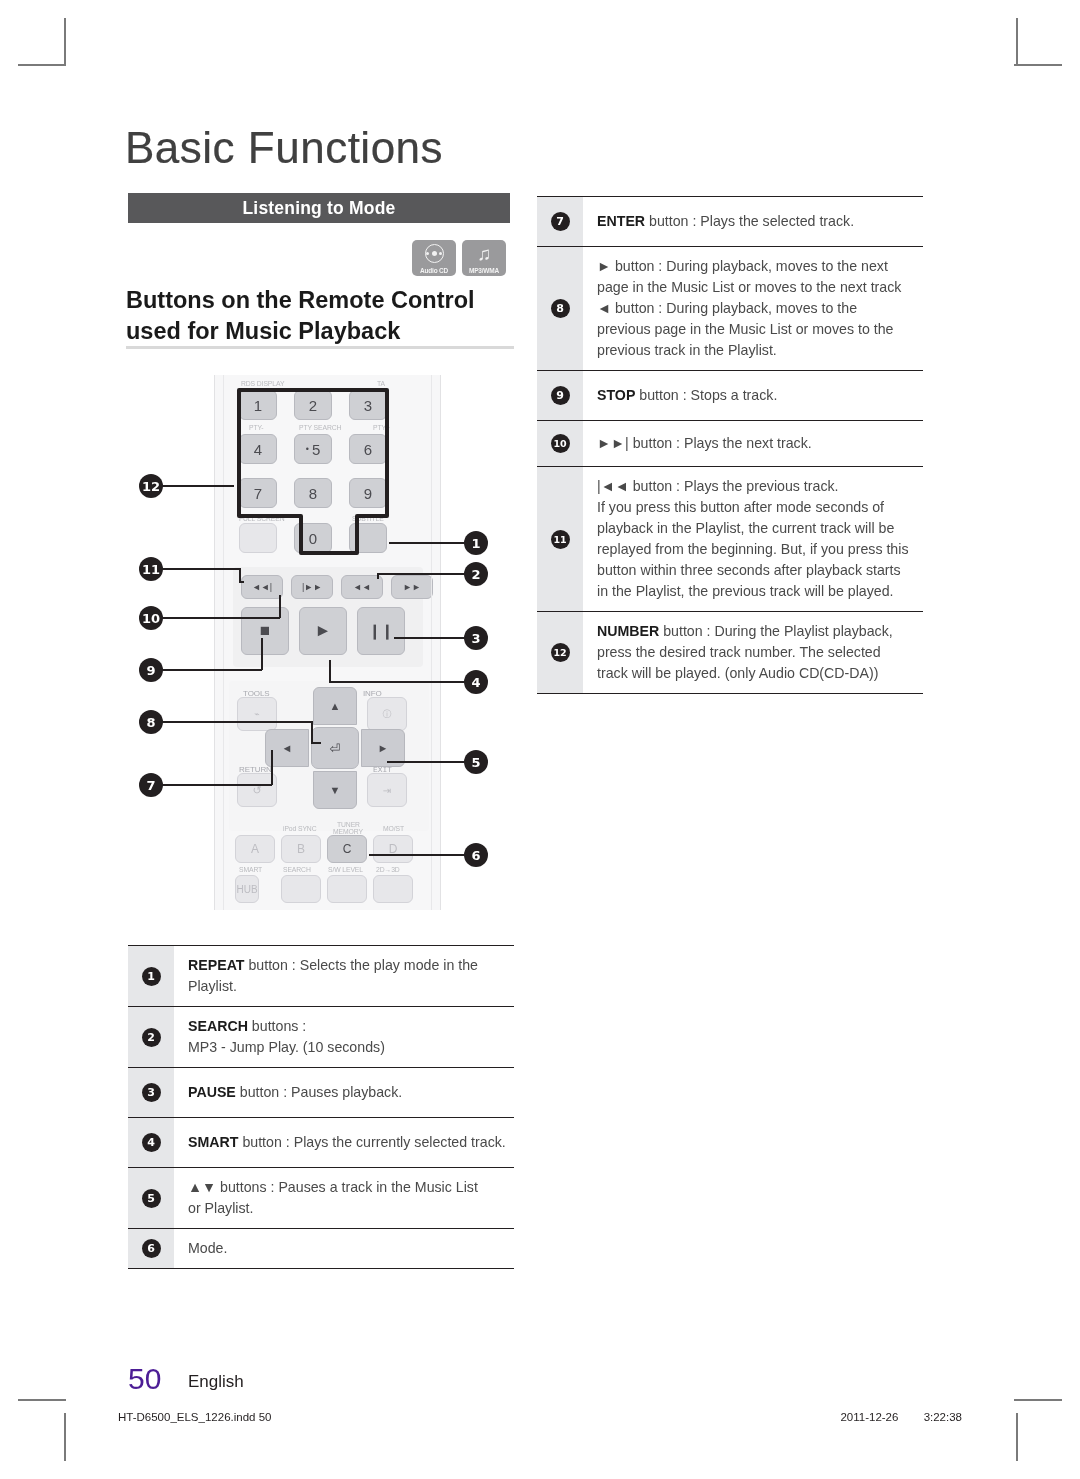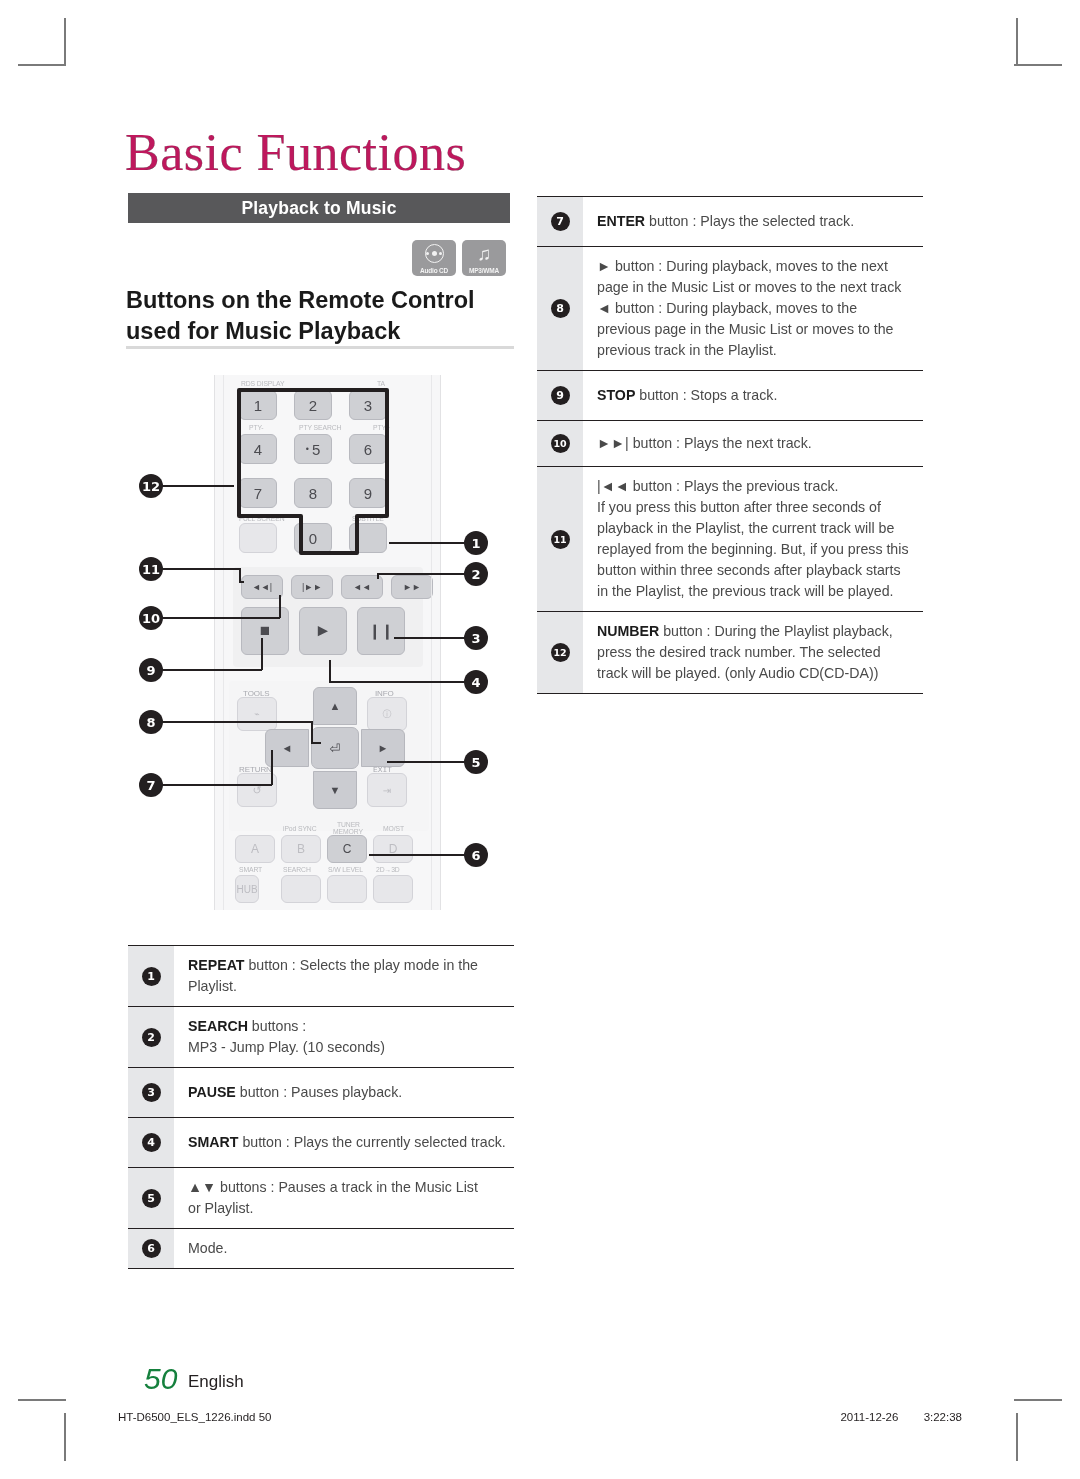--- a/index.html
+++ b/index.html
@@ -12,22 +12,22 @@
   .cm{position:absolute;background:#7a7a7a;}
   .cm.v{width:2px;height:48px;}
   .cm.h{height:2px;width:48px;}
 
   
   #page{position:absolute;left:0;top:0;width:1080px;height:1479px;}
 
   
   .chapter-title{
     position:absolute;left:125px;top:123px;
-    font-size:52px;letter-spacing:0.5px;color:#be185d;
-    font-weight:400;font-family:Liberation Serif, serif;
+    font-size:44px;letter-spacing:0.5px;color:#404040;
+    font-weight:400;font-family:Liberation Sans, sans-serif;
     -webkit-text-stroke:0.2px #3b3b3b;
   }
 
   
   .section-bar{
     position:absolute;left:128px;top:193px;width:382px;height:30px;
     background:#58585a;color:#fff;font-size:17.5px;font-weight:bold;
     display:flex;align-items:center;justify-content:center;
     letter-spacing:0.2px;
   }
@@ -94,21 +94,21 @@
   .tnum{width:46px;min-width:46px;background:#e6e7e9;display:flex;align-items:center;
         justify-content:center;border-right:0;}
   .tnum .bullet{width:19px;height:19px;border-radius:50%;background:#231f20;color:#fff;
         font-size:11px;font-weight:bold;display:flex;align-items:center;justify-content:center;
         font-family:"DejaVu Sans",sans-serif;}
   .tcell{flex:1;padding:9px 8px 9px 14px;font-size:14.2px;line-height:21px;color:#4a4a4a;}
   .tcell b{color:#1c1c1c;font-weight:bold;}
   .tcell .ln{display:block;}
 
   
-  .pagenum{position:absolute;left:144px;top:1362px;font-size:30px;color:#15803d;font-weight:400;font-style:italic;}
+  .pagenum{position:absolute;left:128px;top:1362px;font-size:30px;color:#4c1d95;font-weight:400;}
   .pagelang{position:absolute;left:188px;top:1372px;font-size:17px;color:#231f20;}
   .foot-left{position:absolute;left:118px;top:1411px;font-size:11.5px;color:#231f20;}
   .foot-right{position:absolute;right:118px;top:1411px;font-size:11.5px;color:#231f20;}
   .foot-right span{margin-left:22px;}
 </style>
 </head>
 <body>
 
 <div id="page">
 
@@ -117,21 +117,21 @@
   <div class="cm v" style="left:1016px;top:18px;"></div>
   <div class="cm h" style="left:1014px;top:64px;"></div>
   <div class="cm v" style="left:64px;top:1413px;"></div>
   <div class="cm h" style="left:18px;top:1399px;"></div>
   <div class="cm v" style="left:1016px;top:1413px;"></div>
   <div class="cm h" style="left:1014px;top:1399px;"></div>
 
   <div class="chapter-title">Basic Functions</div>
 
   <div class="section-bar">
-    <span>Playback to Music</span>
+    <span>Listening to Mode</span>
   </div>
 
   <div class="badges">
     <div class="badge">
       <div class="bglyph">
         <div class="disc">
             <span class="wl l"></span>
             <span class="wl r"></span>
           </div>
       </div>
@@ -200,21 +200,21 @@
         <span>►</span>
       </div>
       <div class="rbtn" style="left:142px;top:232px;width:48px;height:48px;font-size:15px;">
         <span>❙❙</span>
       </div>
 
       <div class="panel" style="left:14px;top:306px;width:200px;height:150px;background:#f5f5f6;"></div>
 
       <div class="rlabel dk" style="left:28px;top:314px;font-size:8px;">TOOLS</div>
       <div class="rbtn light" style="left:22px;top:322px;width:40px;height:34px;font-size:9px;">⌁</div>
-      <div class="rlabel dk" style="left:160px;top:314px;font-size:8px;">INFO</div>
+      <div class="rlabel dk" style="left:148px;top:314px;font-size:8px;">INFO</div>
       <div class="rbtn light" style="left:152px;top:322px;width:40px;height:34px;font-size:9px;">ⓘ</div>
 
       <div class="arrowpad" style="left:70px;top:312px;width:100px;height:130px;">
         <div class="ap" style="left:28px;top:0;width:44px;height:38px;border-radius:6px 6px 0 0;">▲</div>
         <div class="ap" style="left:-20px;top:42px;width:44px;height:38px;border-radius:6px 0 0 6px;">◄</div>
         <div class="ap" style="left:76px;top:42px;width:44px;height:38px;border-radius:0 6px 6px 0;">►</div>
         <div class="ap" style="left:28px;top:84px;width:44px;height:38px;border-radius:0 0 6px 6px;">▼</div>
         <div class="ap" style="left:26px;top:40px;width:48px;height:42px;border-radius:7px;font-size:13px;">
           <span>⏎</span>
         </div>
@@ -382,21 +382,21 @@
       <div class="tcell" style="padding-top:12px;padding-bottom:12px;">
         <span class="ln">►►| button : Plays the next track.</span>
       </div>
     </div>
     <div class="trow">
       <div class="tnum">
           <div class="bullet" style="font-size:9.5px;">11</div>
         </div>
       <div class="tcell">
         <span class="ln">|◄◄ button : Plays the previous track.</span>
-        <span class="ln">If you press this button after three seconds of</span>
+        <span class="ln">If you press this button after mode seconds of</span>
         <span class="ln">playback in the Playlist, the current track will be</span>
         <span class="ln">replayed from the beginning. But, if you press this</span>
         <span class="ln">button within three seconds after playback starts</span>
         <span class="ln">in the Playlist, the previous track will be played.</span>
       </div>
     </div>
     <div class="trow">
       <div class="tnum">
           <div class="bullet" style="font-size:9.5px;">12</div>
         </div>

